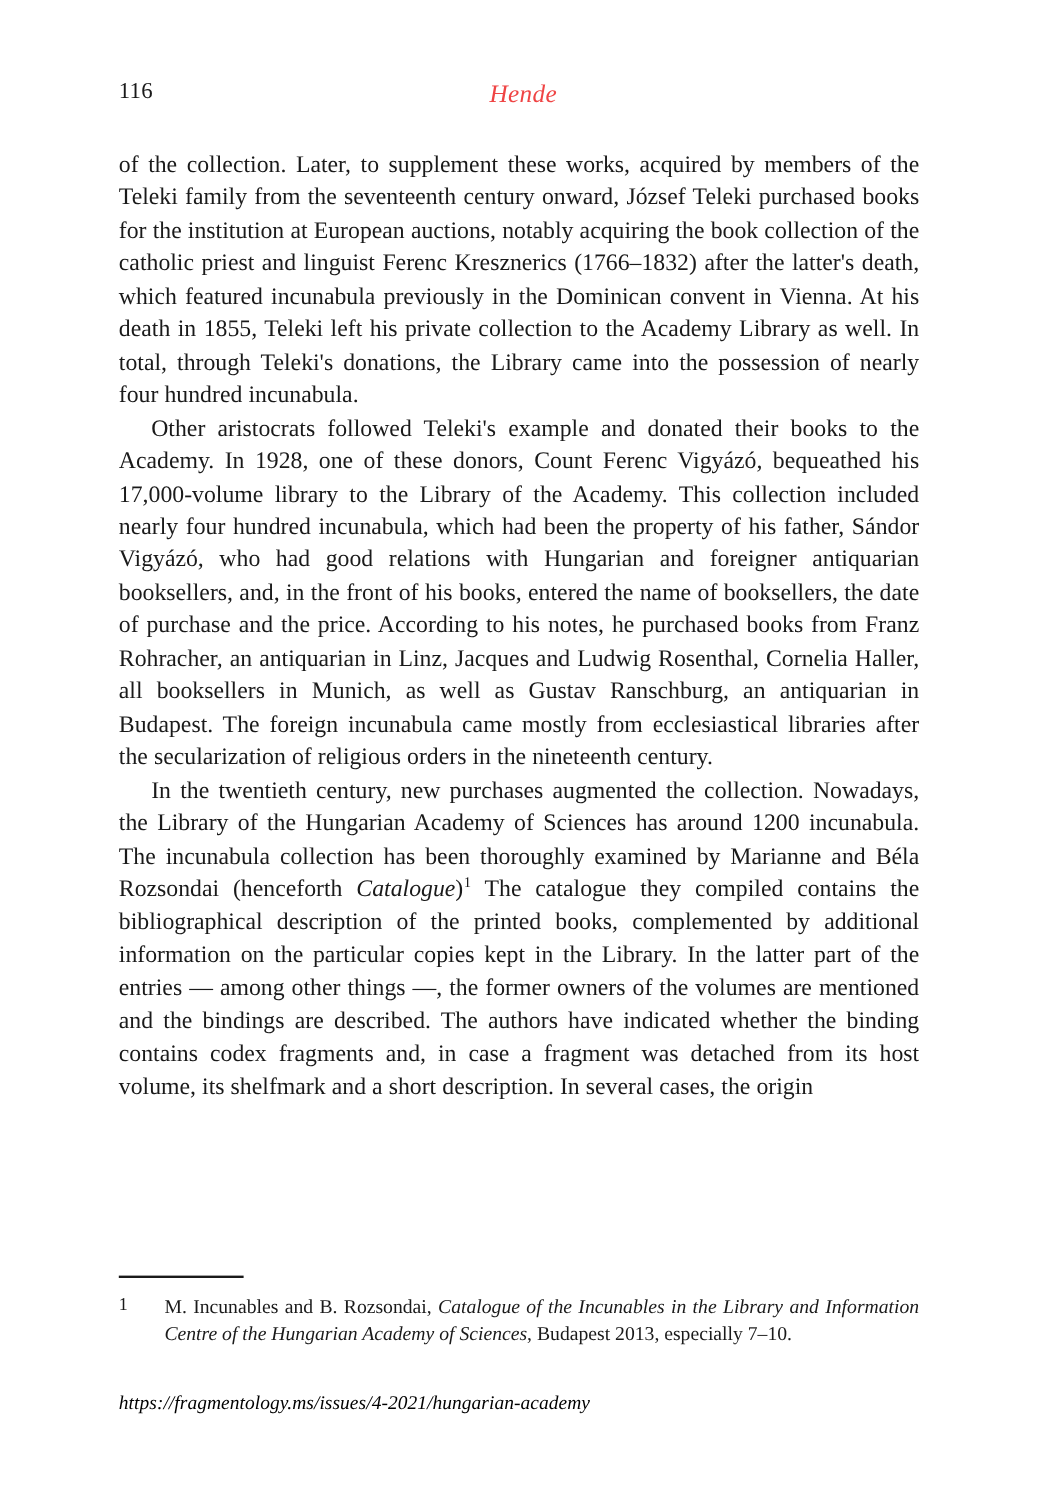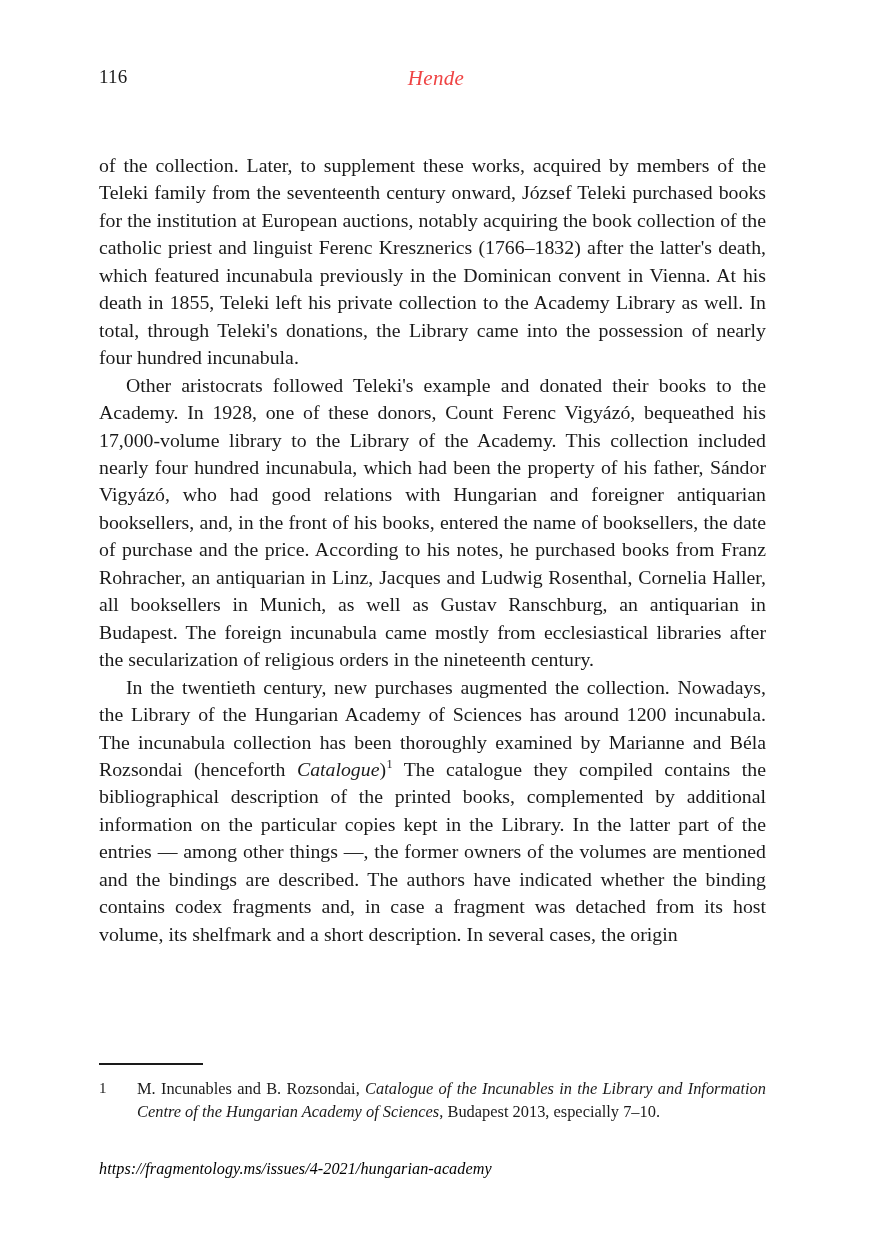--- a/index.html
+++ b/index.html
@@ -50,21 +50,20 @@
     letter-spacing: 0.3px;
     color: #ef4444;
   }
 
   
   .textblock {
     position: absolute;
     left: 99px;
     top: 124px;
     width: 667px;
-    margin-top: 28px;
   }
   .para {
     margin: 0;
     font-size: 19.8px;
     line-height: 27.45px;
     text-align: justify;
     text-justify: inter-word;
     hyphens: manual;
     color: #1a1a1a;
     letter-spacing: 0.01px;

